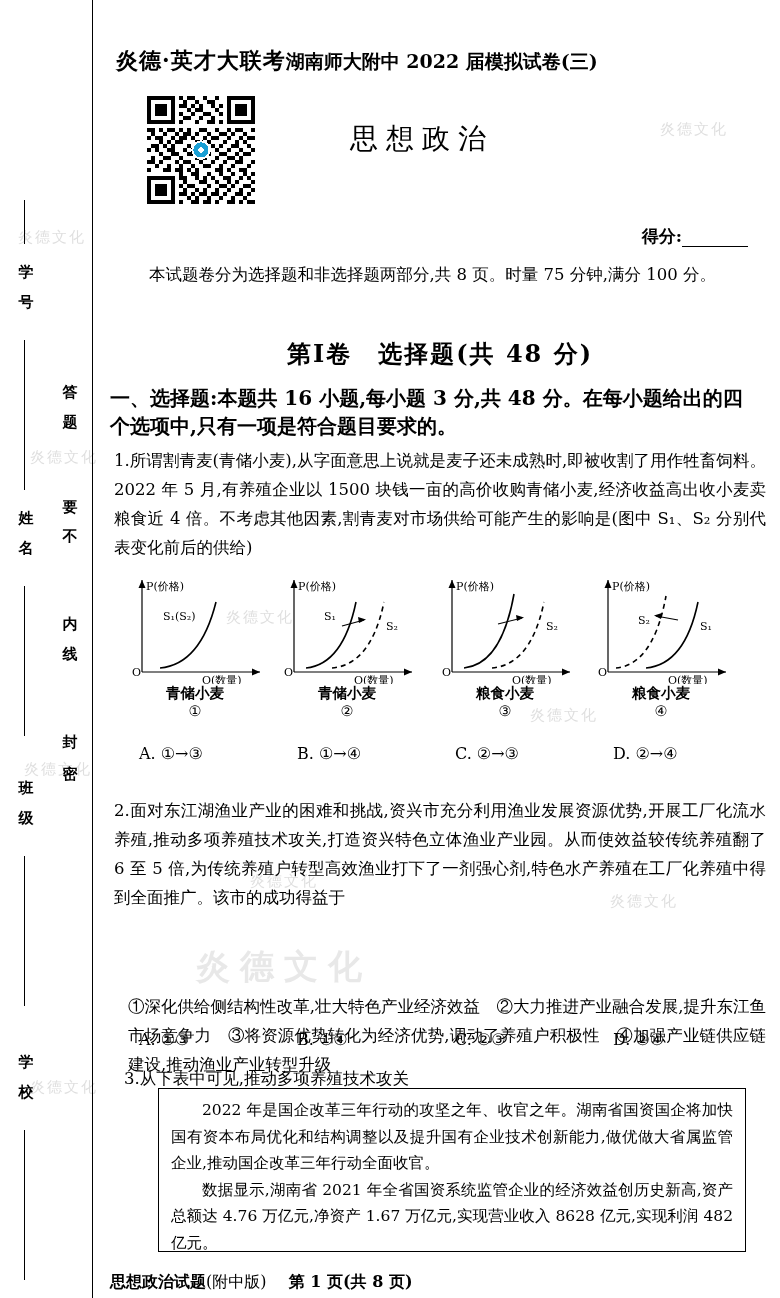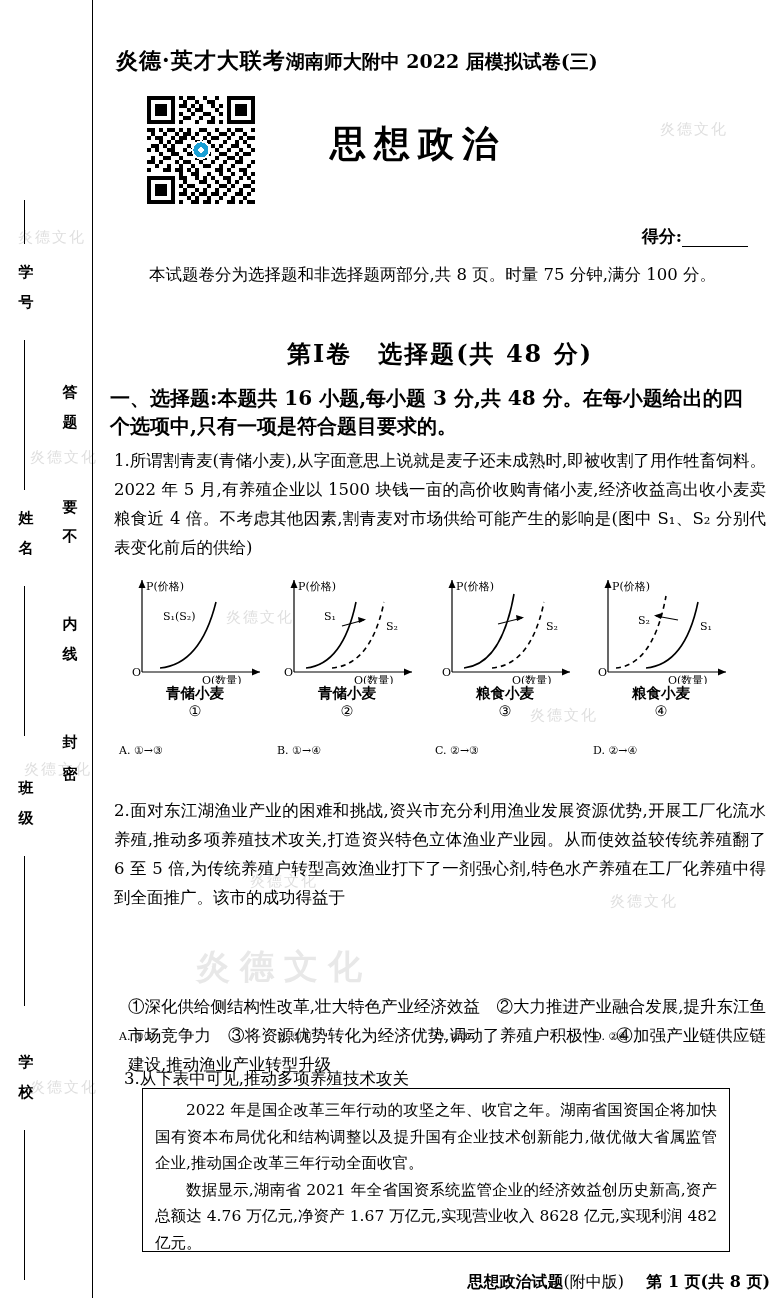--- a/index.html
+++ b/index.html
@@ -47,22 +47,22 @@
   .title-big { font-size:22px; font-weight:bold; letter-spacing:1px; }
   .title-small { font-size:19px; font-weight:bold; }
 
   .qr {
     position:absolute; left:37px; top:76px; width:108px; height:108px;
     background:#fff;
   }
   .qr svg { display:block; }
 
   .subject {
-    position:absolute; left:220px; top:100px;
-    font-size:36px; font-weight:bold; letter-spacing:8px;
+    position:absolute; left:240px; top:100px;
+    font-size:28px; font-weight:normal; letter-spacing:8px;
   }
   .score {
     position:absolute; right:22px; top:205px;
     font-size:17px; font-weight:bold;
   }
   .score u { text-decoration:none; border-bottom:1.5px solid #000; padding:0 30px; }
 
   .para {
     position:absolute;
     font-size:16.5px; line-height:29px; text-align:justify;
@@ -91,38 +91,38 @@
   .chart .clabel {
     position:absolute; left:0; top:112px; width:150px; text-align:center;
     font-size:14.5px; font-weight:bold;
   }
   .chart .cnum {
     position:absolute; left:0; top:131px; width:150px; text-align:center;
     font-size:14.5px;
   }
 
   .options-row {
-    position:absolute; left:9px; width:640px;
-    font-size:11px;
+    position:absolute; left:29px; width:640px;
+    font-size:16px;
   }
   .options-row span { display:inline-block; }
 
   .q2 { left:4px; top:776px; width:652px; }
   .q3 { left:4px; top:1044px; width:652px; }
 
   .tablebox {
-    position:absolute; left:32px; top:1068px; width:588px; height:164px;
+    position:absolute; left:48px; top:1068px; width:588px; height:164px;
     border:1.3px solid #000;
     padding:8px 12px 6px 12px;
     font-size:15.5px; line-height:26.5px; text-align:justify;
   }
   .tablebox p { margin:0; text-indent:2em; }
 
   .footer {
-    position:absolute; left:0; top:1252px; width:660px; text-align:right;
+    position:absolute; left:0; top:1252px; width:660px; text-align:left;
     font-size:16px; font-weight:bold;
   }
   .footer .fnormal { font-weight:normal; }
 
   
   .wm {
     position:absolute;
     color:rgba(150,150,150,0.30);
     font-size:15px;
     font-family:"DejaVu Serif","Liberation Serif",serif;

